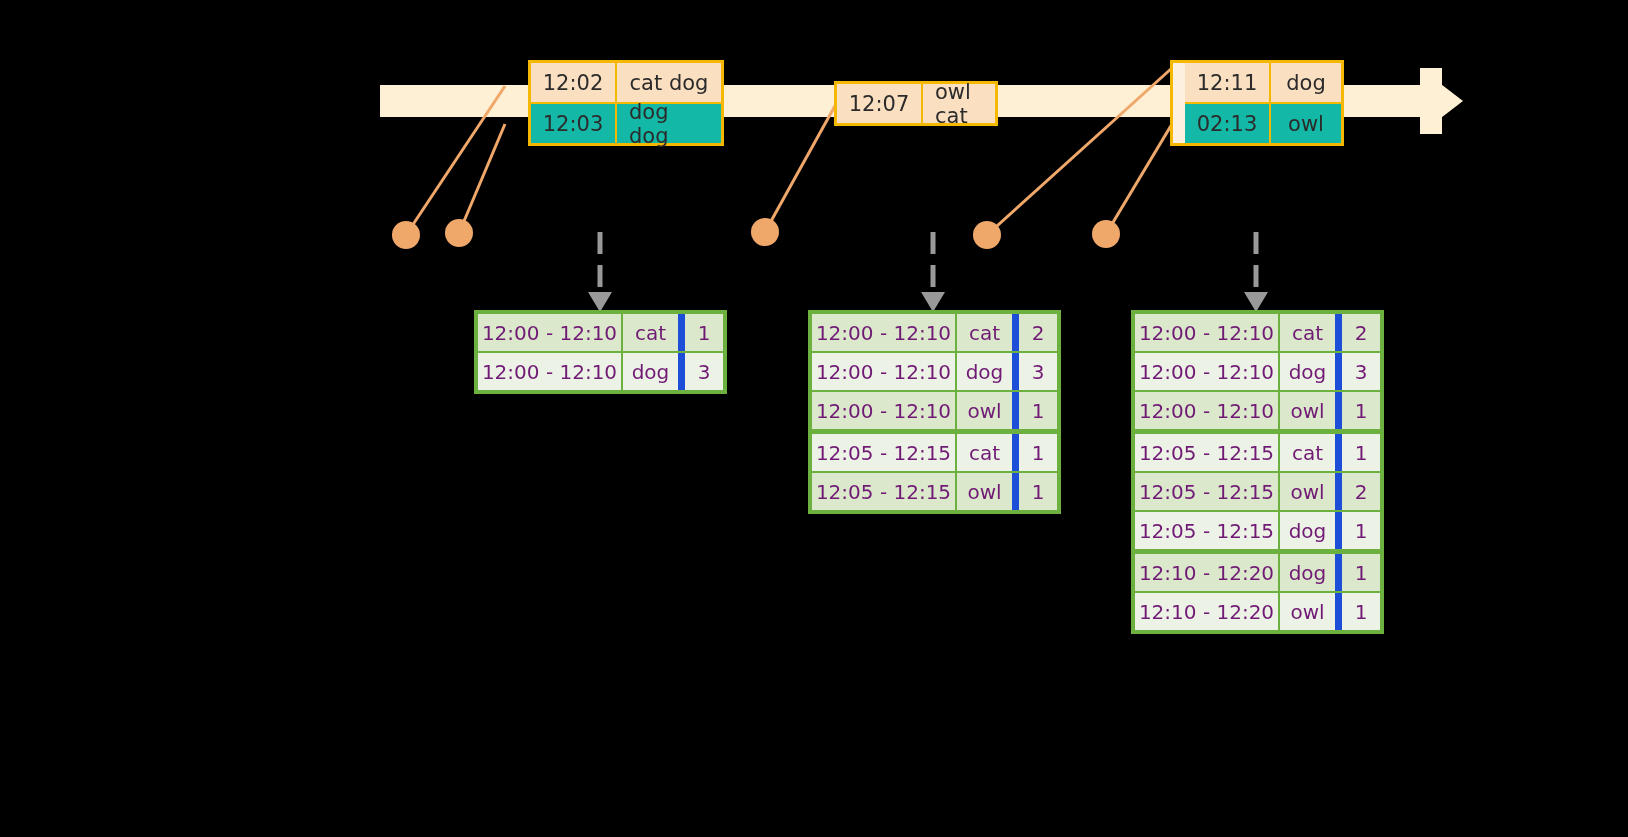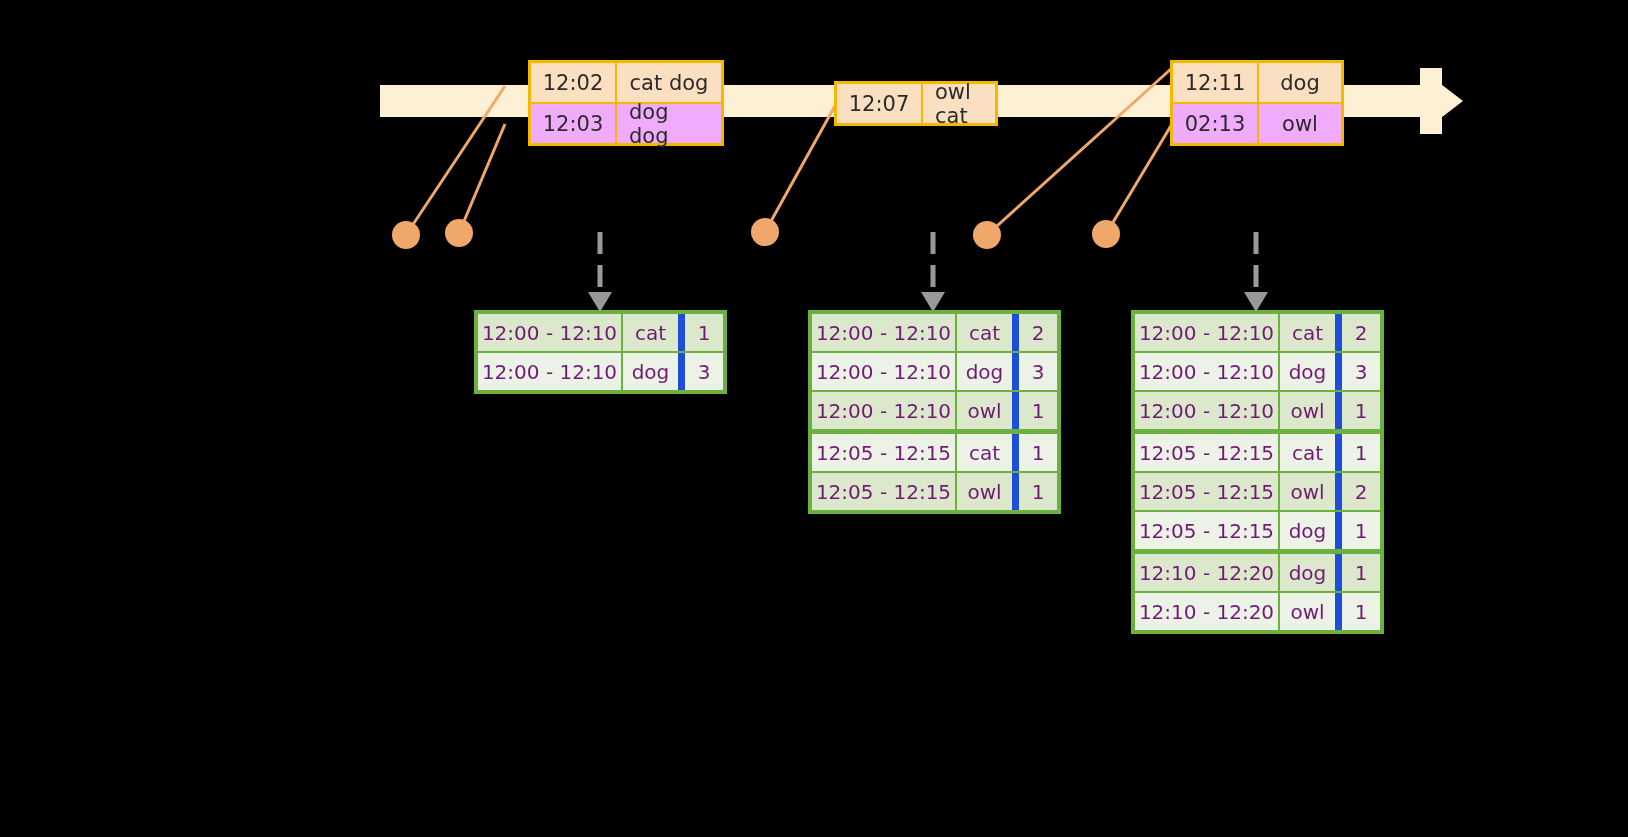--- a/index.html
+++ b/index.html
@@ -41,21 +41,21 @@
     display: flex;
     flex-direction: row;
     height: 39px;
   }
   .evt-row + .evt-row {
     border-top: 2px solid #f5b800;
   }
   .evt-row.shade .evt-time,
   .evt-row.shade .evt-words { background: #fbdfc1; }
   .evt-row.plain .evt-time,
-  .evt-row.plain .evt-words { background: #f0abfc; }
+  .evt-row.plain .evt-words { background: #14b8a6; }
   .evt-time {
     width: 86px;
     display: flex;
     align-items: center;
     justify-content: center;
     border-right: 2px solid #f5b800;
     color: #2b2b2b;
     font-size: 21px;
     box-sizing: border-box;
   }
@@ -155,21 +155,21 @@
         <div class="evt-time">12:03</div>
         <div class="evt-words">dog dog</div>
       </div>
     </div>
   <div class="evt-box" id="evt-box-1" style="left:834px; top:81px; width:164px;">
       <div class="evt-row shade">
         <div class="evt-time">12:07</div>
         <div class="evt-words">owl cat</div>
       </div>
     </div>
-  <div class="evt-box" id="evt-box-2" style="left:1170px; top:60px; width:174px;">
+  <div class="evt-box" id="evt-box-2" style="left:1170px; top:60px; width:174px;padding-left:12px;">
       <div class="evt-row shade">
         <div class="evt-time">12:11</div>
         <div class="evt-words">dog</div>
       </div>
       <div class="evt-row plain">
         <div class="evt-time">02:13</div>
         <div class="evt-words">owl</div>
       </div>
     </div>
 

